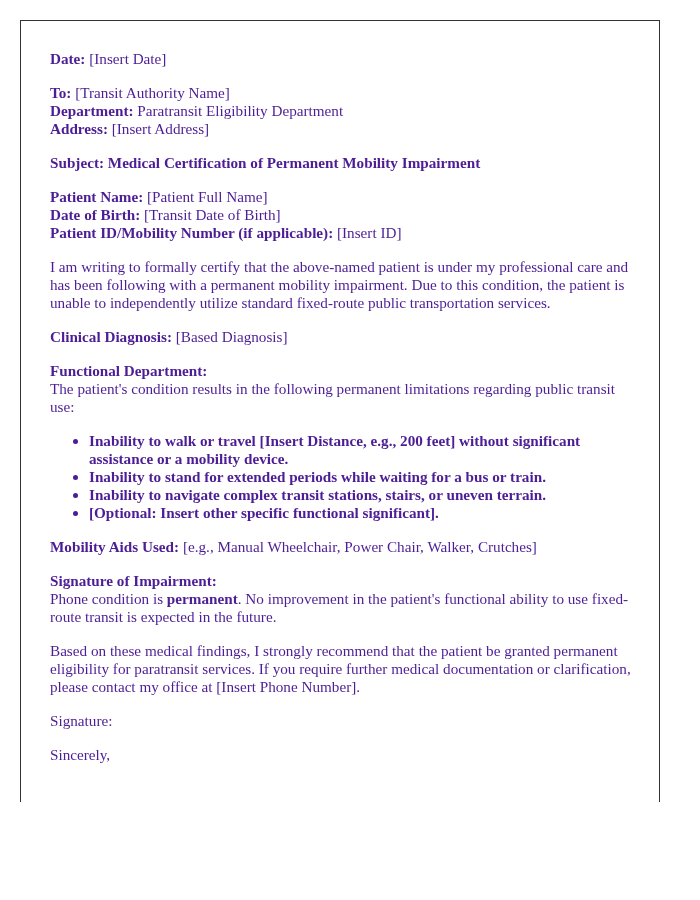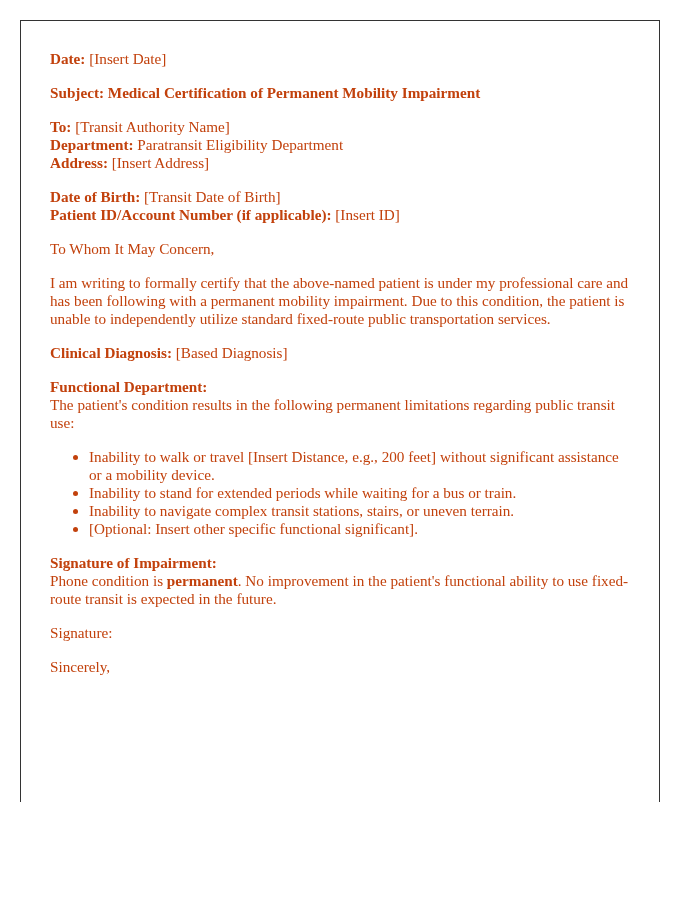--- a/index.html
+++ b/index.html
@@ -20,98 +20,107 @@
       border-bottom: none;
       overflow: hidden;
       background: #ffffff;
       box-sizing: border-box;
     }
     .content {
       padding: 29px 28px 0 29px;
       font-family: "Liberation Serif", "DejaVu Serif", serif;
       font-size: 15.2px;
       line-height: 18px;
-      color: #c2410c;
+      color: #4c1d95;
     }
     p { margin: 0 0 16px 0; }
     b { font-weight: bold; }
     ul {
       margin: 0 0 16px 0;
       padding-left: 39px;
+      font-weight: bold;
     }
     ul li { margin: 0; }
     .block-line { display: block; }
   </style>
 </head>
 <body>
 
 <div class="page">
   <div class="content">
 
     <p>
       <b>Date:</b>
       <span>[Insert Date]</span>
-    </p>
-
-    <p>
-      <b>Subject: Medical Certification of Permanent Mobility Impairment</b>
     </p>
 
     <p>
       <span class="block-line">
         <b>To:</b>
         <span>[Transit Authority Name]</span>
       </span>
       <span class="block-line">
         <b>Department:</b>
         <span>Paratransit Eligibility Department</span>
       </span>
       <span class="block-line">
         <b>Address:</b>
         <span>[Insert Address]</span>
       </span>
     </p>
 
     <p>
+      <b>Subject: Medical Certification of Permanent Mobility Impairment</b>
+    </p>
+
+    <p>
+      <span class="block-line">
+        <b>Patient Name:</b>
+        <span>[Patient Full Name]</span>
+      </span>
       <span class="block-line">
         <b>Date of Birth:</b>
         <span>[Transit Date of Birth]</span>
       </span>
       <span class="block-line">
-        <b>Patient ID/Account Number (if applicable):</b>
+        <b>Patient ID/Mobility Number (if applicable):</b>
         <span>[Insert ID]</span>
       </span>
     </p>
 
-    <p>To Whom It May Concern,</p>
 
     <p>I am writing to formally certify that the above-named patient is under my professional care and has been following with a permanent mobility impairment. Due to this condition, the patient is unable to independently utilize standard fixed-route public transportation services.</p>
 
     <p>
       <b>Clinical Diagnosis:</b>
       <span>[Based Diagnosis]</span>
     </p>
 
     <p>
       <b class="block-line">Functional Department:</b>
       <span>The patient's condition results in the following permanent limitations regarding public transit use:</span>
     </p>
 
     <ul>
       <li>Inability to walk or travel [Insert Distance, e.g., 200 feet] without significant assistance or a mobility device.</li>
       <li>Inability to stand for extended periods while waiting for a bus or train.</li>
       <li>Inability to navigate complex transit stations, stairs, or uneven terrain.</li>
       <li>[Optional: Insert other specific functional significant].</li>
     </ul>
 
+    <p>
+      <b>Mobility Aids Used:</b>
+      <span>[e.g., Manual Wheelchair, Power Chair, Walker, Crutches]</span>
+    </p>
 
     <p>
       <b class="block-line">Signature of Impairment:</b>
       <span>Phone condition is </span><b>permanent</b><span>. No improvement in the patient's functional ability to use fixed-route transit is expected in the future.</span>
     </p>
 
+    <p>Based on these medical findings, I strongly recommend that the patient be granted permanent eligibility for paratransit services. If you require further medical documentation or clarification, please contact my office at [Insert Phone Number].</p>
 
     <p>Signature:</p>
 
     <p>Sincerely,</p>
 
   </div>
 </div>
 
 </body></html>

